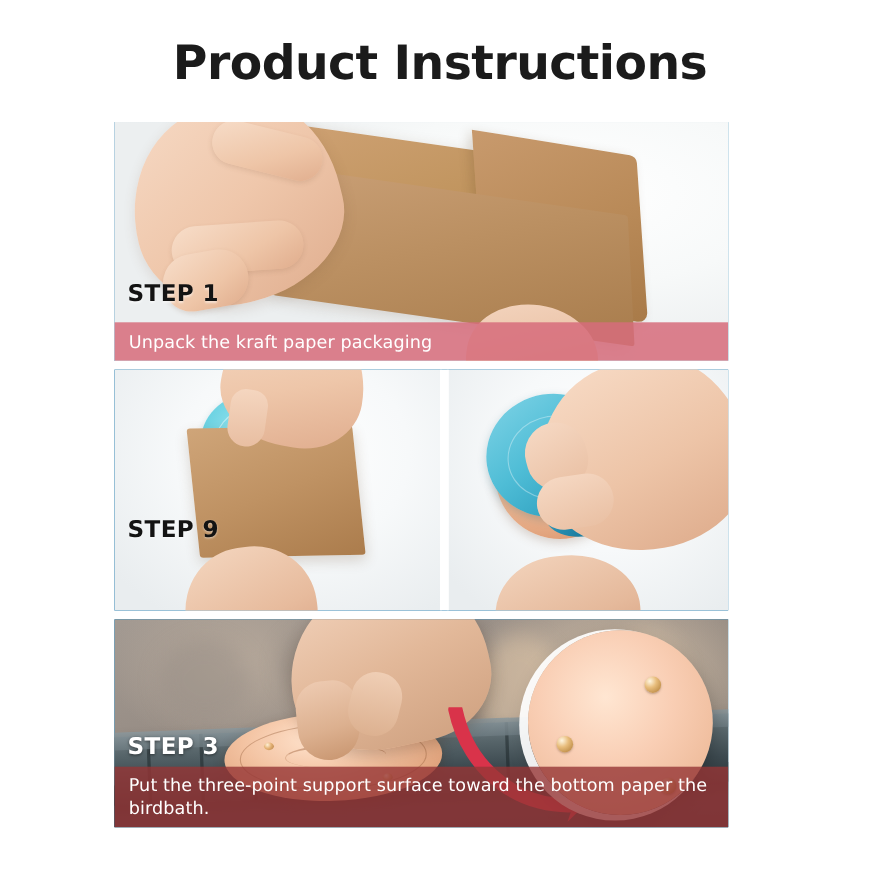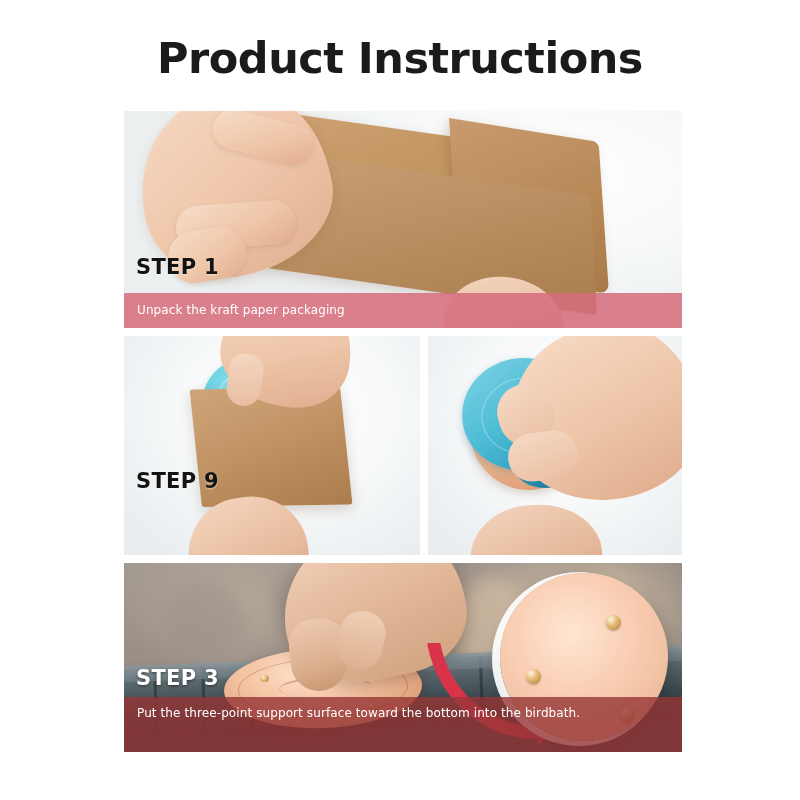--- a/index.html
+++ b/index.html
@@ -33,21 +33,21 @@
     font-weight: 700;
     letter-spacing: -0.5px;
     color: #1b1b1b;
     line-height: 50px;
     white-space: nowrap;
   }
 
   
   .panel {
     position: absolute;
-    left: 124px;
+    left: 104px;
     width: 558px;
     overflow: hidden;
     background: #0369a1;
   }
   #panel-1 { top: 111px;  height: 217px; }
   #panel-2 { top: 336px;  height: 219px; }
   #panel-3 { top: 563px;  height: 189px; }
 
   .photo {
     position: absolute;
@@ -72,21 +72,21 @@
   #panel-2 .step-label { bottom: 62px; }
   #panel-3 .step-label { bottom: 62px; }
 
   
   .caption {
     position: absolute;
     left: 0;
     bottom: 0;
     width: 100%;
     color: #ffffff;
-    font-size: 12px;
+    font-size: 16px;
     line-height: 21px;
     padding: 6px 0 7px 13px;
     z-index: 45;
     letter-spacing: 0.1px;
   }
   .caption.one-line { height: 35px; padding-top: 7px; }
   .caption.two-line { height: 55px; }
 
   .cap-pink  { background: rgba(214, 108, 124, 0.86); }
   .cap-dark  { background: rgba(150, 54, 54, 0.80); }
@@ -581,16 +581,16 @@
 
       <div class="p3-inset">
         <div class="p3-inset-bump p3-ib-1"></div>
         <div class="p3-inset-bump p3-ib-2"></div>
         <div class="p3-inset-bump p3-ib-3"></div>
       </div>
     </div>
 
     <div class="step-label light">STEP 3</div>
 
-    <div class="caption two-line cap-dark">Put the three-point support surface toward the bottom into the birdbath.</div>
+    <div class="caption two-line cap-dark">Put the three-point support surface toward the bottom paper the birdbath.</div>
   </div>
 
 </div>
 
 </body></html>

